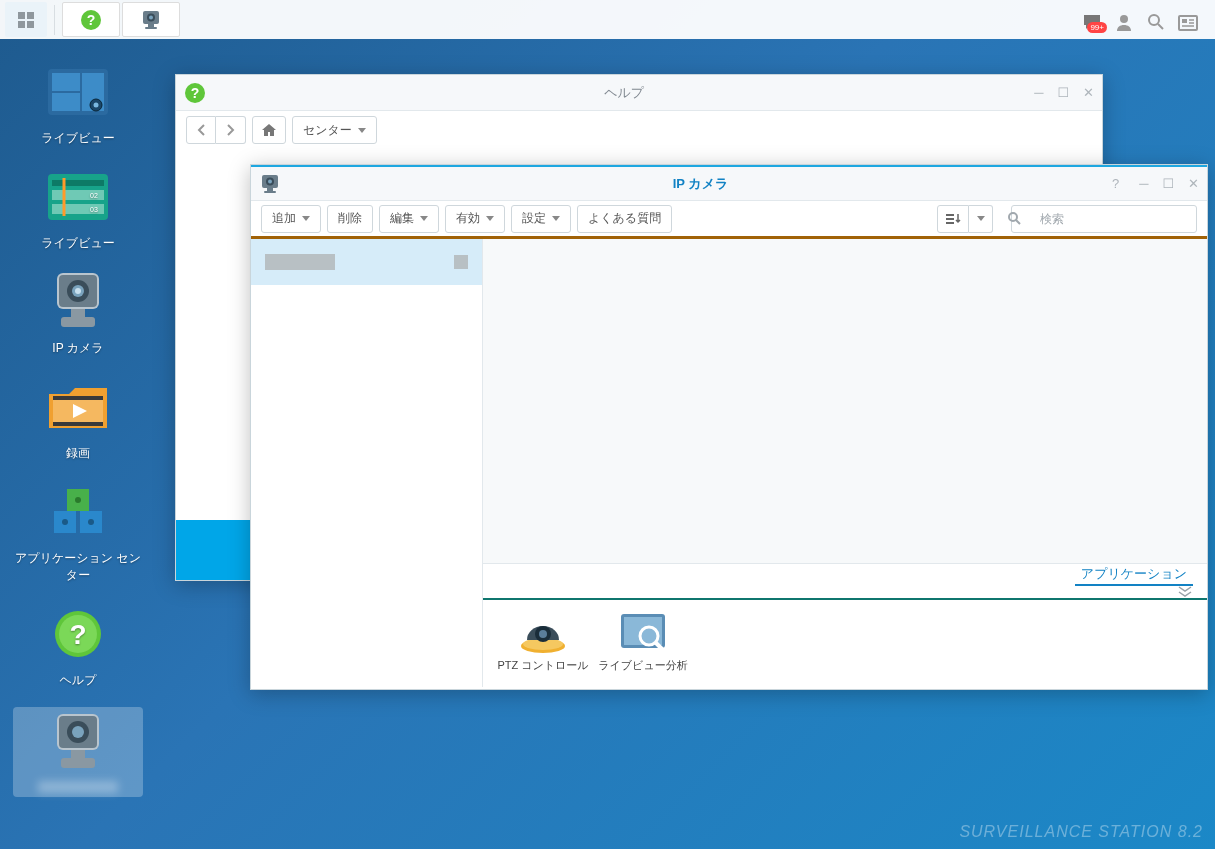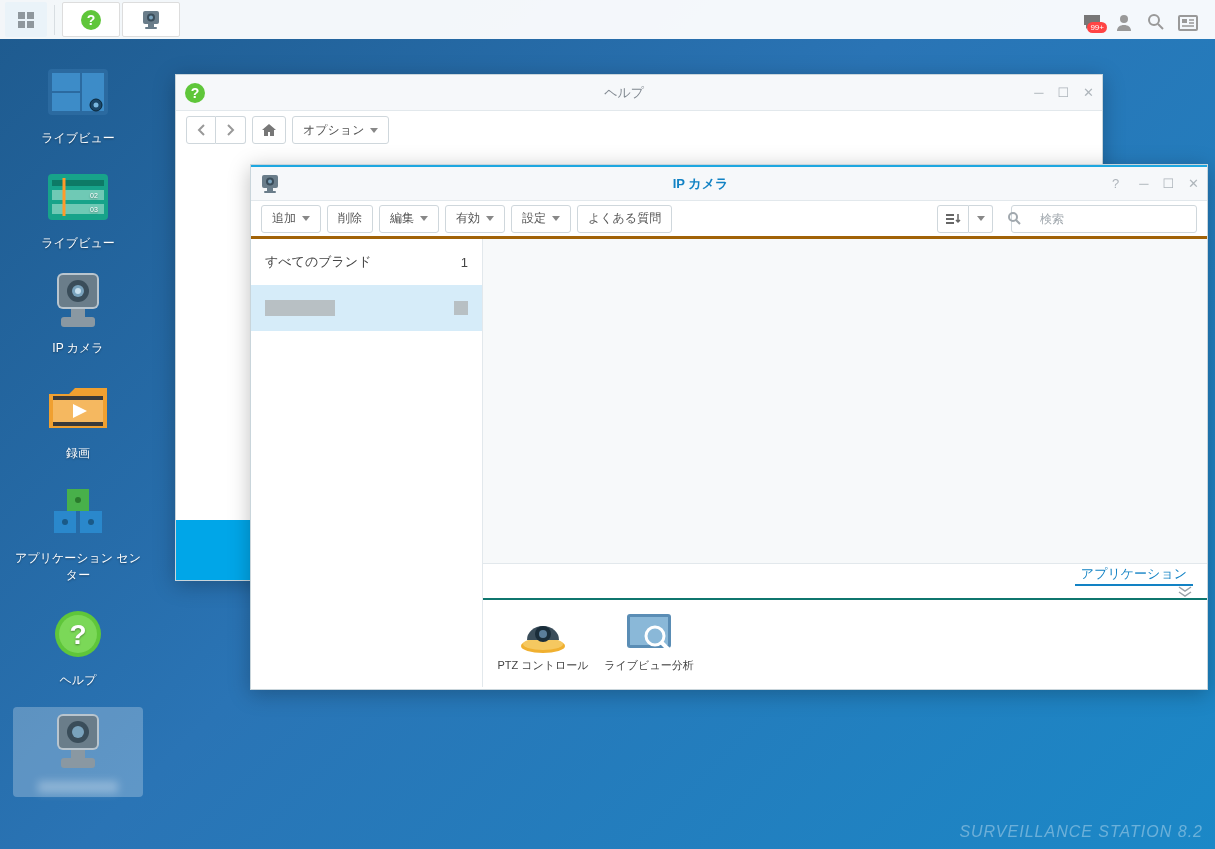--- a/index.html
+++ b/index.html
@@ -70,21 +70,21 @@
 .cam-row .thumb{width:58px;height:42px;background:#ddd;position:relative;}
 .cam-row .thumb::after{content:'';position:absolute;left:0;bottom:0;width:28px;height:18px;background:#5a5a30;}
 .cam-row .cam-info{flex:1;filter:blur(5px);background:linear-gradient(90deg,#b8c0c4 0%,#b8c0c4 40%,transparent 40%);height:34px;}
 .cam-row .cam-meta{text-align:right;font-size:12px;color:#666;line-height:1.5;}
 .cam-row .chev{color:#9aa3a9;margin-left:10px;}
 
 .app-section{margin-top:auto;border-top:1px solid #e2e8ec;background:#fff;}
 .app-tabs{display:flex;align-items:flex-end;height:36px;border-bottom:2px solid #0f766e;padding:0 14px;flex-direction:column;}
 .app-tab{font-size:13px;color:#1282c4;font-weight:500;padding:0 6px;border-bottom:2px solid #1282c4;height:36px;display:flex;align-items:center;}
 .app-tabs .expand{margin-left:auto;color:#9aa3a9;cursor:pointer;}
-.app-items{display:flex;gap:14px;padding:10px 14px 14px 14px;}
+.app-items{display:flex;gap:8px;padding:10px 14px 14px 14px;}
 .app-item{width:92px;display:flex;flex-direction:column;align-items:center;font-size:11px;color:#444;text-align:center;cursor:pointer;}
 .app-item .aicon{width:52px;height:44px;margin-bottom:4px;}
 
 .caret{width:0;height:0;border-left:4px solid transparent;border-right:4px solid transparent;border-top:5px solid #888;display:inline-block;}
 svg{display:block;}
 </style>
 </head>
 <body>
 
 <div class="taskbar">
@@ -263,21 +263,21 @@
             <path d="M1 1l5 5-5 5" fill="none" stroke="#999" stroke-width="2"></path>
           </svg>
         </div>
     </div>
     <div class="nav-btn" style="width:34px;">
         <svg width="16" height="14" viewBox="0 0 16 14">
           <path d="M8 1L1 7h2v6h4V9h2v4h4V7h2z" fill="#777"></path>
         </svg>
       </div>
     <div class="dd-btn">
-        <span>オプション</span>
+        <span>センター</span>
         <span class="caret"></span>
       </div>
   </div>
   <div class="footer"></div>
 </div>
 
 <div class="window" id="ipcam-win">
   <div class="win-title">
     <div class="ticon">
         <svg width="22" height="22" viewBox="0 0 22 22">
@@ -339,24 +339,20 @@
               <circle cx="6" cy="6" r="4" fill="none" stroke="#a1a8ae" stroke-width="2"></circle>
               <line x1="9" y1="9" x2="13" y2="13" stroke="#a1a8ae" stroke-width="2"></line>
             </svg>
           </span>
         <input type="text" placeholder="検索" style="">
       </div>
     </div>
   </div>
   <div class="ipcam-body">
     <div class="sidebar">
-      <div class="sb-row">
-        <span>すべてのブランド</span>
-        <span class="count">1</span>
-      </div>
       <div class="sb-row sel">
         <span class="blur" style="background:#b8c0c4;width:70px;height:16px;"></span>
         <span class="count blur" style="background:#b8c0c4;width:14px;height:14px;"></span>
       </div>
     </div>
     <div class="main-pane">
       <div class="app-section">
         <div class="app-tabs">
           <div class="app-tab">
               <span>アプリケーション</span>

